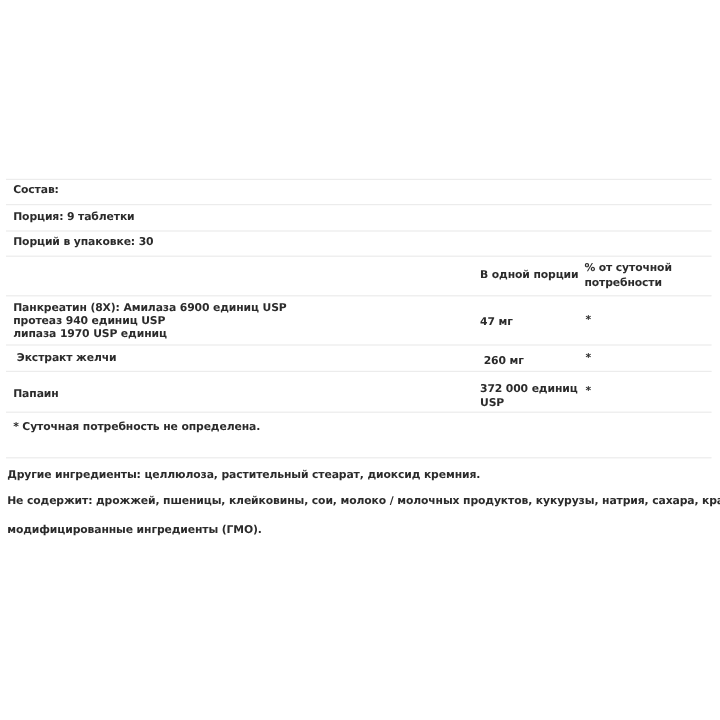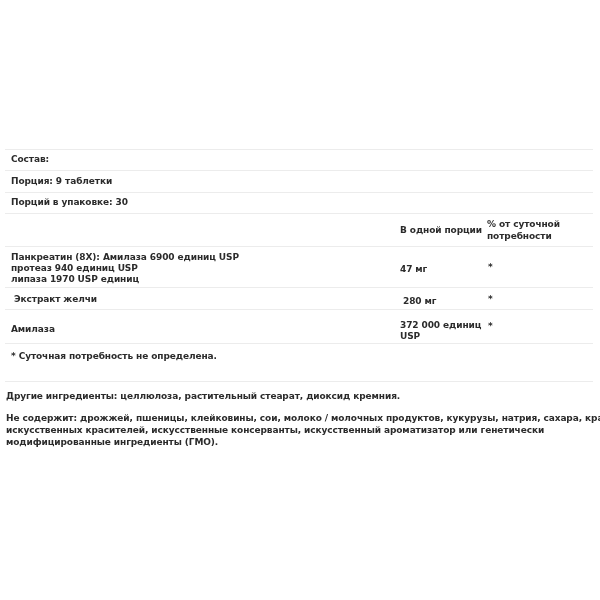--- a/index.html
+++ b/index.html
@@ -41,32 +41,31 @@
   <div>
     <div class="txt" style="left:11px; top:252px">Панкреатин (8X): Амилаза 6900 единиц USP</div>
     <div class="txt" style="left:11px; top:263px">протеаз 940 единиц USP</div>
     <div class="txt" style="left:11px; top:274px">липаза 1970 USP единиц</div>
     <div class="txt" style="left:400px; top:264px">47 мг</div>
     <div class="txt" style="left:488px; top:262px">*</div>
   </div>
 
   <div>
     <div class="txt" style="left:11px; top:294px; white-space:pre"> Экстракт желчи</div>
-    <div class="txt" style="left:400px; top:296px; white-space:pre"> 280 мг</div>
+    <div class="txt" style="left:400px; top:296px; white-space:pre"> 260 мг</div>
     <div class="txt" style="left:488px; top:294px">*</div>
   </div>
 
   <div>
-    <div class="txt" style="left:11px; top:324px">Амилаза</div>
+    <div class="txt" style="left:11px; top:324px">Папаин</div>
     <div class="txt" style="left:400px; top:320px">372 000 единиц</div>
     <div class="txt" style="left:400px; top:331px">USP</div>
     <div class="txt" style="left:488px; top:321px">*</div>
   </div>
 
   <div class="txt" style="left:11px; top:351px">* Суточная потребность не определена.</div>
 
   <div class="txt" style="left:6px; top:391px">Другие ингредиенты: целлюлоза, растительный стеарат, диоксид кремния.</div>
 
   <div class="txt" style="left:6px; top:413px">Не содержит: дрожжей, пшеницы, клейковины, сои, молоко / молочных продуктов, кукурузы, натрия, сахара, крахмала,</div>
-  <div class="txt" style="left:6px; top:425px">искусственных красителей, искусственные консерванты, искусственный ароматизатор или генетически</div>
   <div class="txt" style="left:6px; top:437px">модифицированные ингредиенты (ГМО).</div>
 
 </div>
 
 </body></html>

